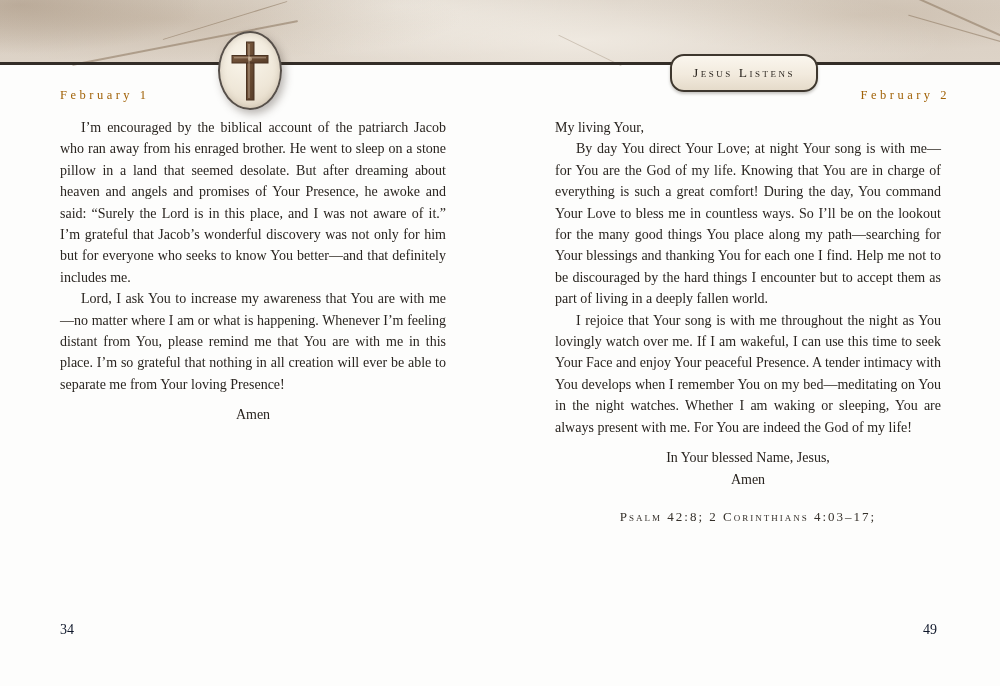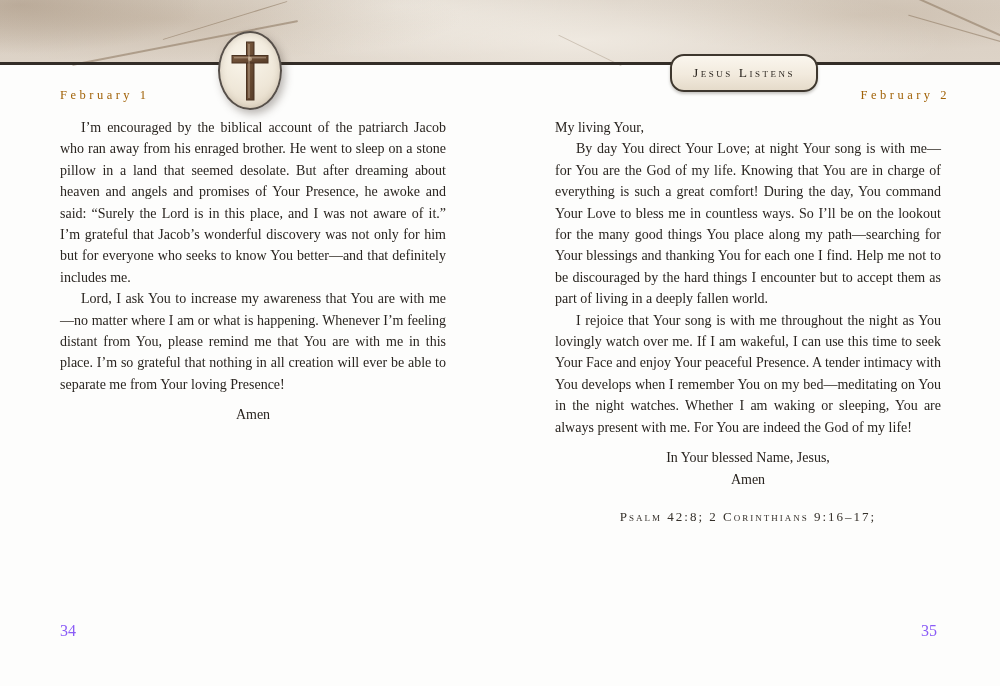--- a/index.html
+++ b/index.html
@@ -79,21 +79,21 @@
   .salutation  { text-align:left; }
   .it { }
 
   .closing { margin-top:9px; text-align:center; font-size:14px; line-height:21.4px; color:var(--ink, #29241f); }
 
   .scripture {
     margin-top:16px; text-align:center; font-variant:small-caps;
     font-size:13px; line-height:21px; letter-spacing:2px; color:#35302a;
   }
 
-  .page-number { position:absolute; top:622px; font-size:16px; color:#8b5cf6; z-index:2; }
+  .page-number { position:absolute; top:622px; font-size:14px; color:#0f172a; z-index:2; }
   .pn-left  { left:60px; }
   .pn-right { right:63px; }
 </style>
 </head>
 <body>
 
 <div class="spread">
 
   <div class="banner">
     <div class="scratch s1"></div>
@@ -140,21 +140,21 @@
     <div class="date">February 2</div>
     <div class="body-text">
       <p class="para salutation">My living Your,</p>
       <p class="para indent"><span class="it">By day You direct Your Love; at night Your song is with me—</span><span>for You are </span><span class="it">the God of my life</span><span>. Knowing that You are in charge of everything is such a great comfort! During the day, You command Your Love to bless me in countless ways. So I’ll be on the lookout for the many good things You place along my path—searching for Your blessings and thanking You for each one I find. Help me not to be discouraged by the hard things I encounter but to accept them as part of living in a deeply fallen world.</span></p>
       <p class="para indent"><span>I rejoice that </span><span class="it">Your song is with me</span><span> throughout the night as You lovingly watch over me. If I am wakeful, I can use this time to </span><span class="it">seek Your Face</span><span> and enjoy Your peaceful Presence. A tender intimacy with You develops </span><span class="it">when I remember You on my bed—meditating on You in the night watches</span><span>. Whether I am waking or sleeping, You are always present with me. For You are indeed the God of my life!</span></p>
       <div class="closing">
         <div>In Your blessed Name, Jesus,</div>
         <div>Amen</div>
       </div>
       <div class="scripture">
-        <div>Psalm 42:8; 2 Corinthians 9:16–17;</div>
+        <div>Psalm 42:8; 2 Corinthians 4:03–17;</div>
       </div>
     </div>
   </div>
 
   <div class="page-number pn-left">34</div>
-  <div class="page-number pn-right">35</div>
+  <div class="page-number pn-right">49</div>
 
 </div>
 
 </body></html>

